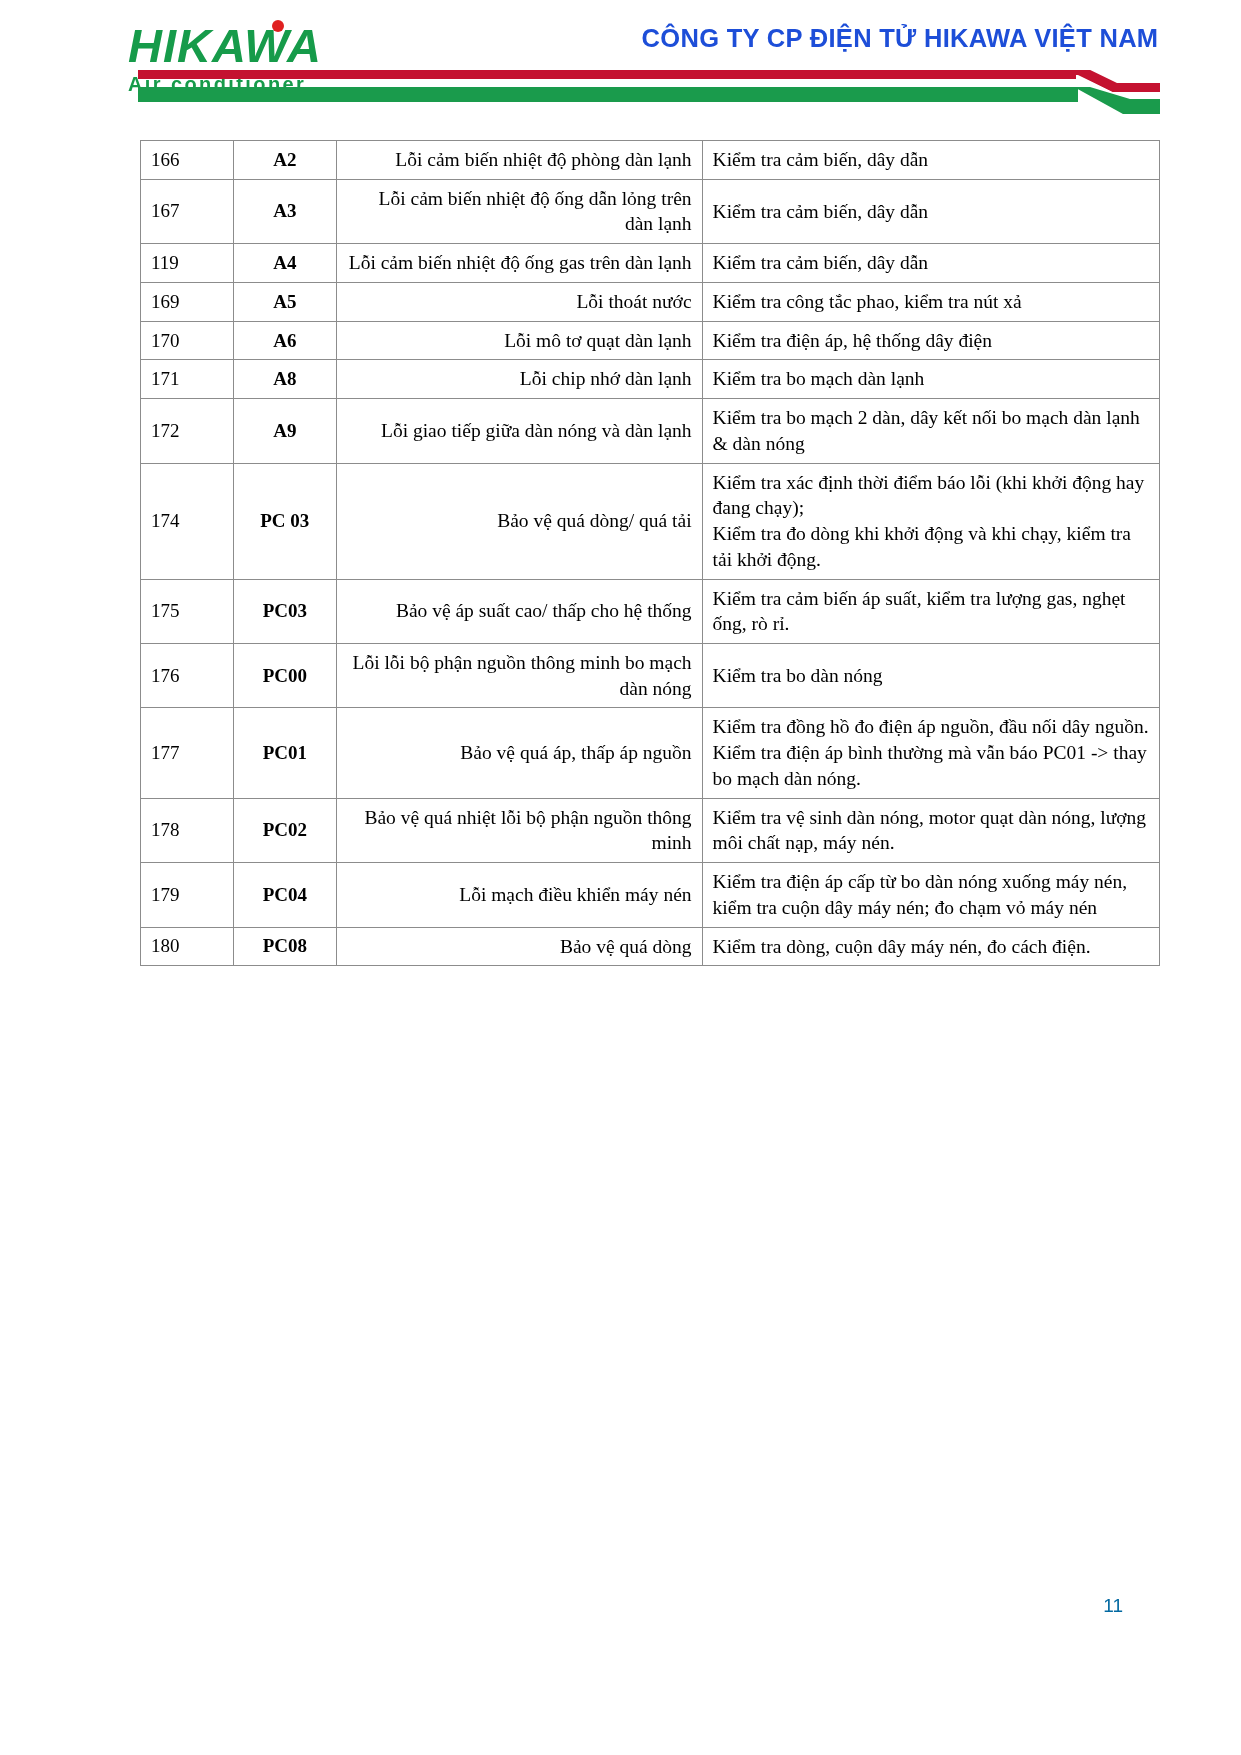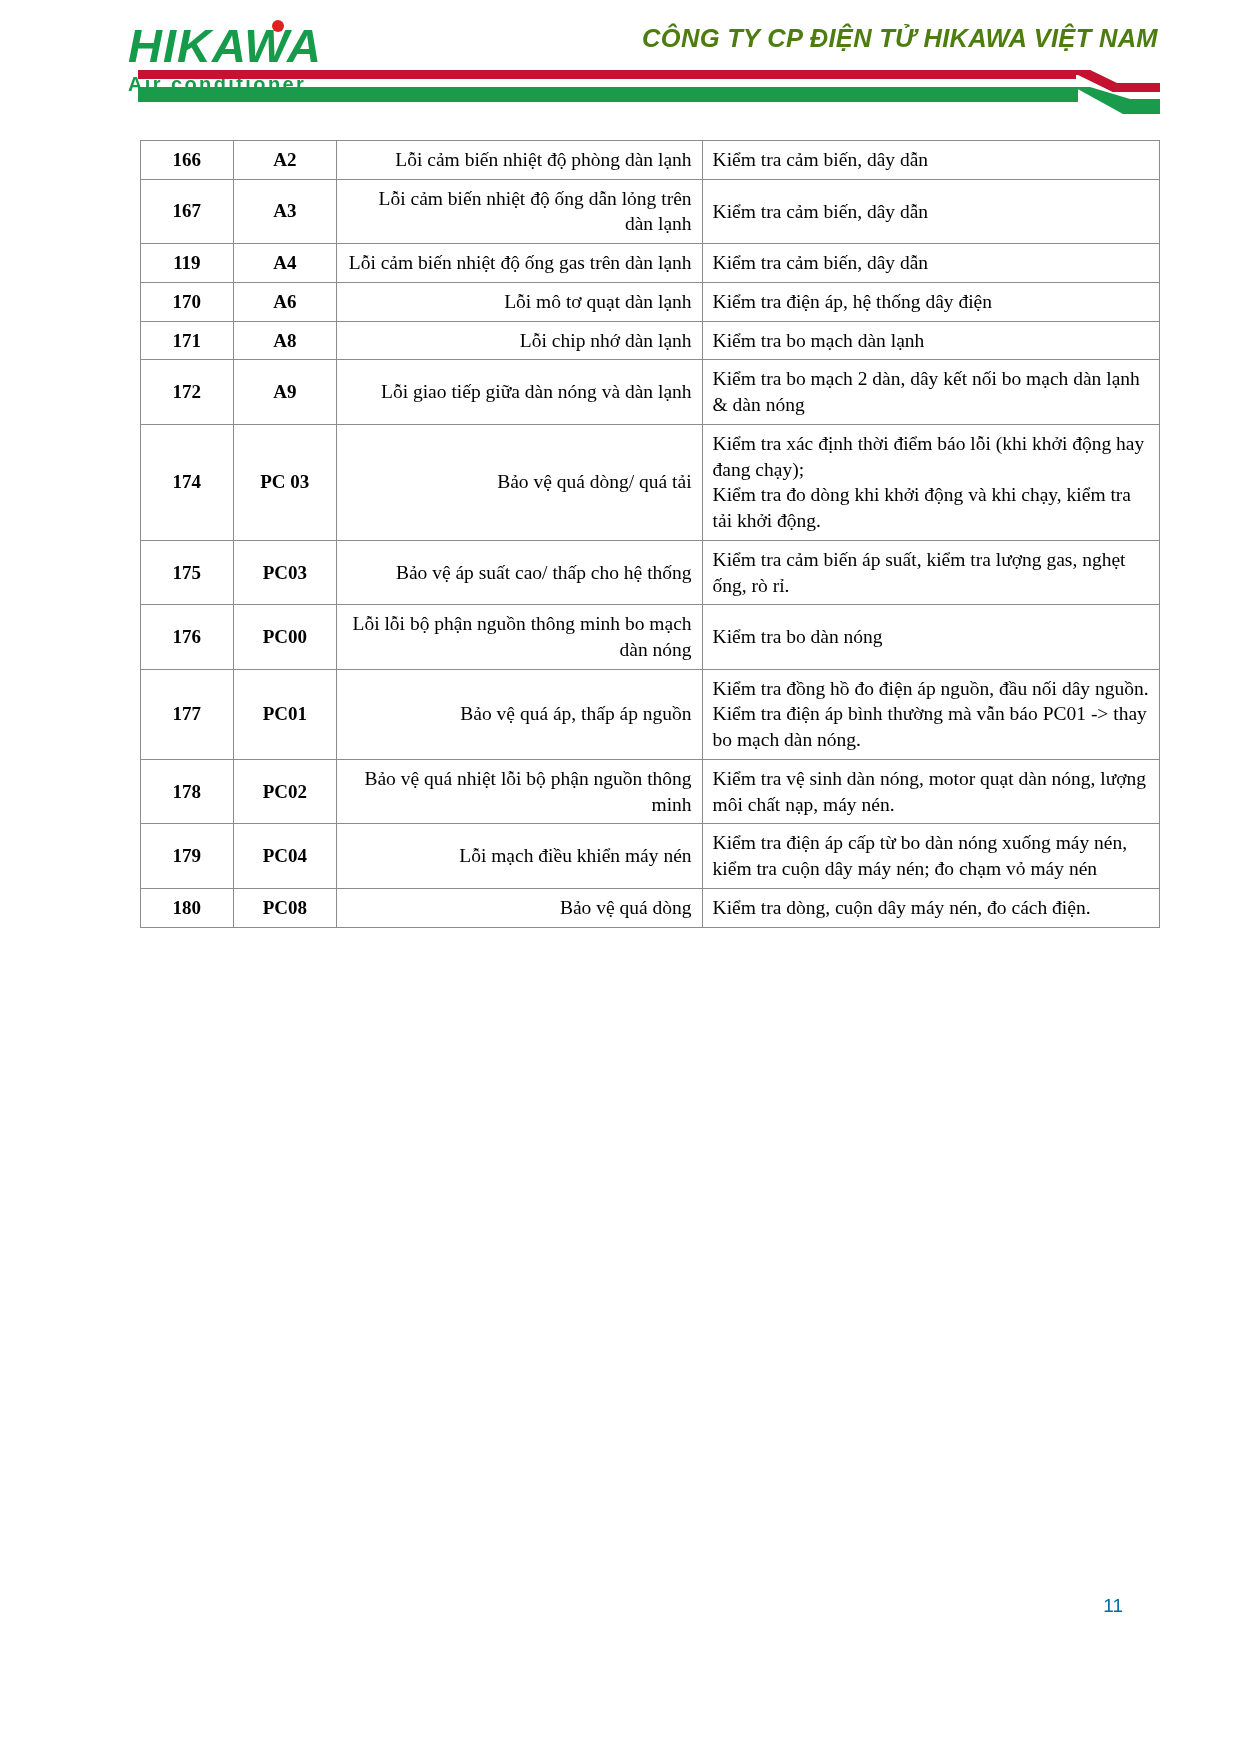--- a/index.html
+++ b/index.html
@@ -67,26 +67,25 @@
     position: absolute;
     left: 640px;
     top: 24px;
     width: 520px;
     height: 80px;
   }
   .company-name {
     font-family: "Liberation Sans", "DejaVu Sans", sans-serif;
     font-weight: 700;
     font-size: 25.5px;
-    color: #4d7c0f;
+    color: #1d4ed8;
     letter-spacing: 0.3px;
     white-space: nowrap;
     text-align: center;
     width: 520px;
-    font-style: italic;
   }
   .rule-wrap {
     position: absolute;
     left: -502px;
     top: 46px;
     width: 1022px;
     height: 46px;
   }
 
   
@@ -96,21 +95,21 @@
     top: 140px;
     width: 1020px;
     border-collapse: collapse;
     table-layout: fixed;
   }
   .error-table td {
     border: 1px solid #8c8c8c;
     vertical-align: middle;
     padding: 6px 10px;
   }
-  .col-no    { width: 68px;  text-align: center; font-weight: 700; font-size: 19px; margin-left: 18px; }
+  .col-no    { width: 68px;  text-align: left; font-weight: 400; font-size: 19px; margin-left: 18px; }
   .col-code  { width: 78px;  text-align: center; font-weight: 700; font-size: 19px; }
   .col-desc  { width: 330px; font-size: 19.5px; line-height: 1.32; text-align: right; }
   .col-fix   { width: 418px; font-size: 19.5px; line-height: 1.32; padding-left: 14px; }
   .error-table tr { }
   .cell-text { display: block; white-space: pre-line; }
 
   
   .page-number {
     position: absolute;
     right: 118px;
@@ -190,20 +189,34 @@
           <span class="cell-text">A4</span>
         </td>
       <td class="col-desc">
           <span class="cell-text">Lỗi cảm biến nhiệt độ ống gas trên dàn lạnh</span>
         </td>
       <td class="col-fix">
           <span class="cell-text">Kiểm tra cảm biến, dây dẫn</span>
         </td>
     </tr>
 
+    <tr>
+      <td class="col-no">
+          <span class="cell-text">169</span>
+        </td>
+      <td class="col-code">
+          <span class="cell-text">A5</span>
+        </td>
+      <td class="col-desc">
+          <span class="cell-text">Lỗi thoát nước</span>
+        </td>
+      <td class="col-fix">
+          <span class="cell-text">Kiểm tra công tắc phao, kiểm tra nút xả</span>
+        </td>
+    </tr>
 
     <tr>
       <td class="col-no">
           <span class="cell-text">170</span>
         </td>
       <td class="col-code">
           <span class="cell-text">A6</span>
         </td>
       <td class="col-desc">
           <span class="cell-text">Lỗi mô tơ quạt dàn lạnh</span>

